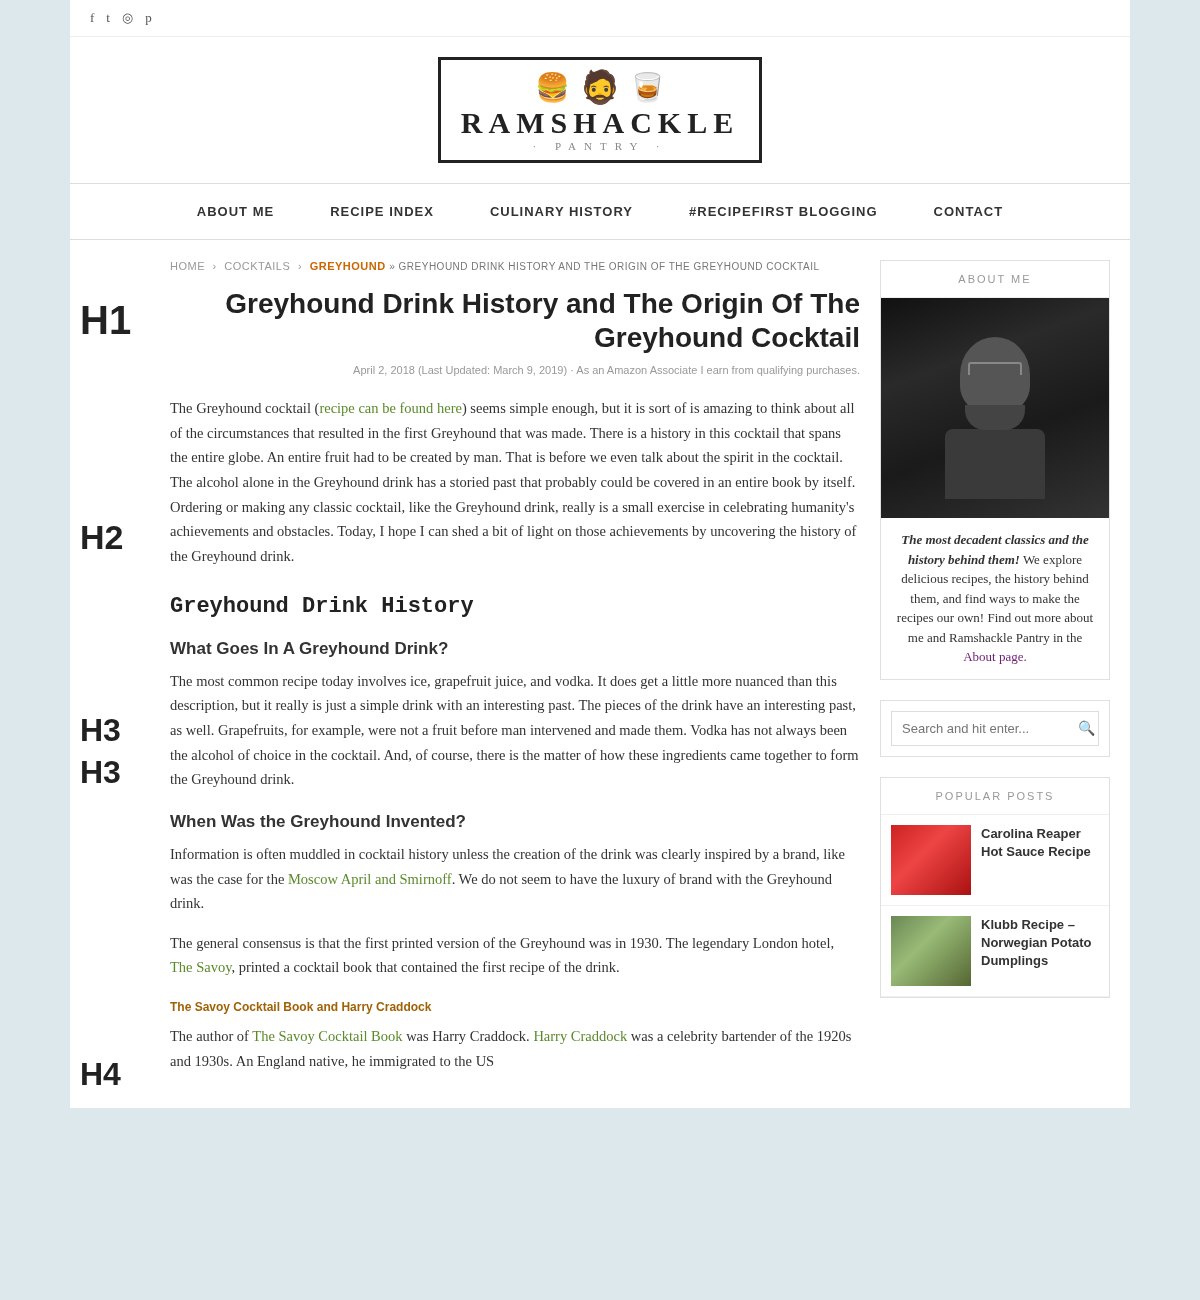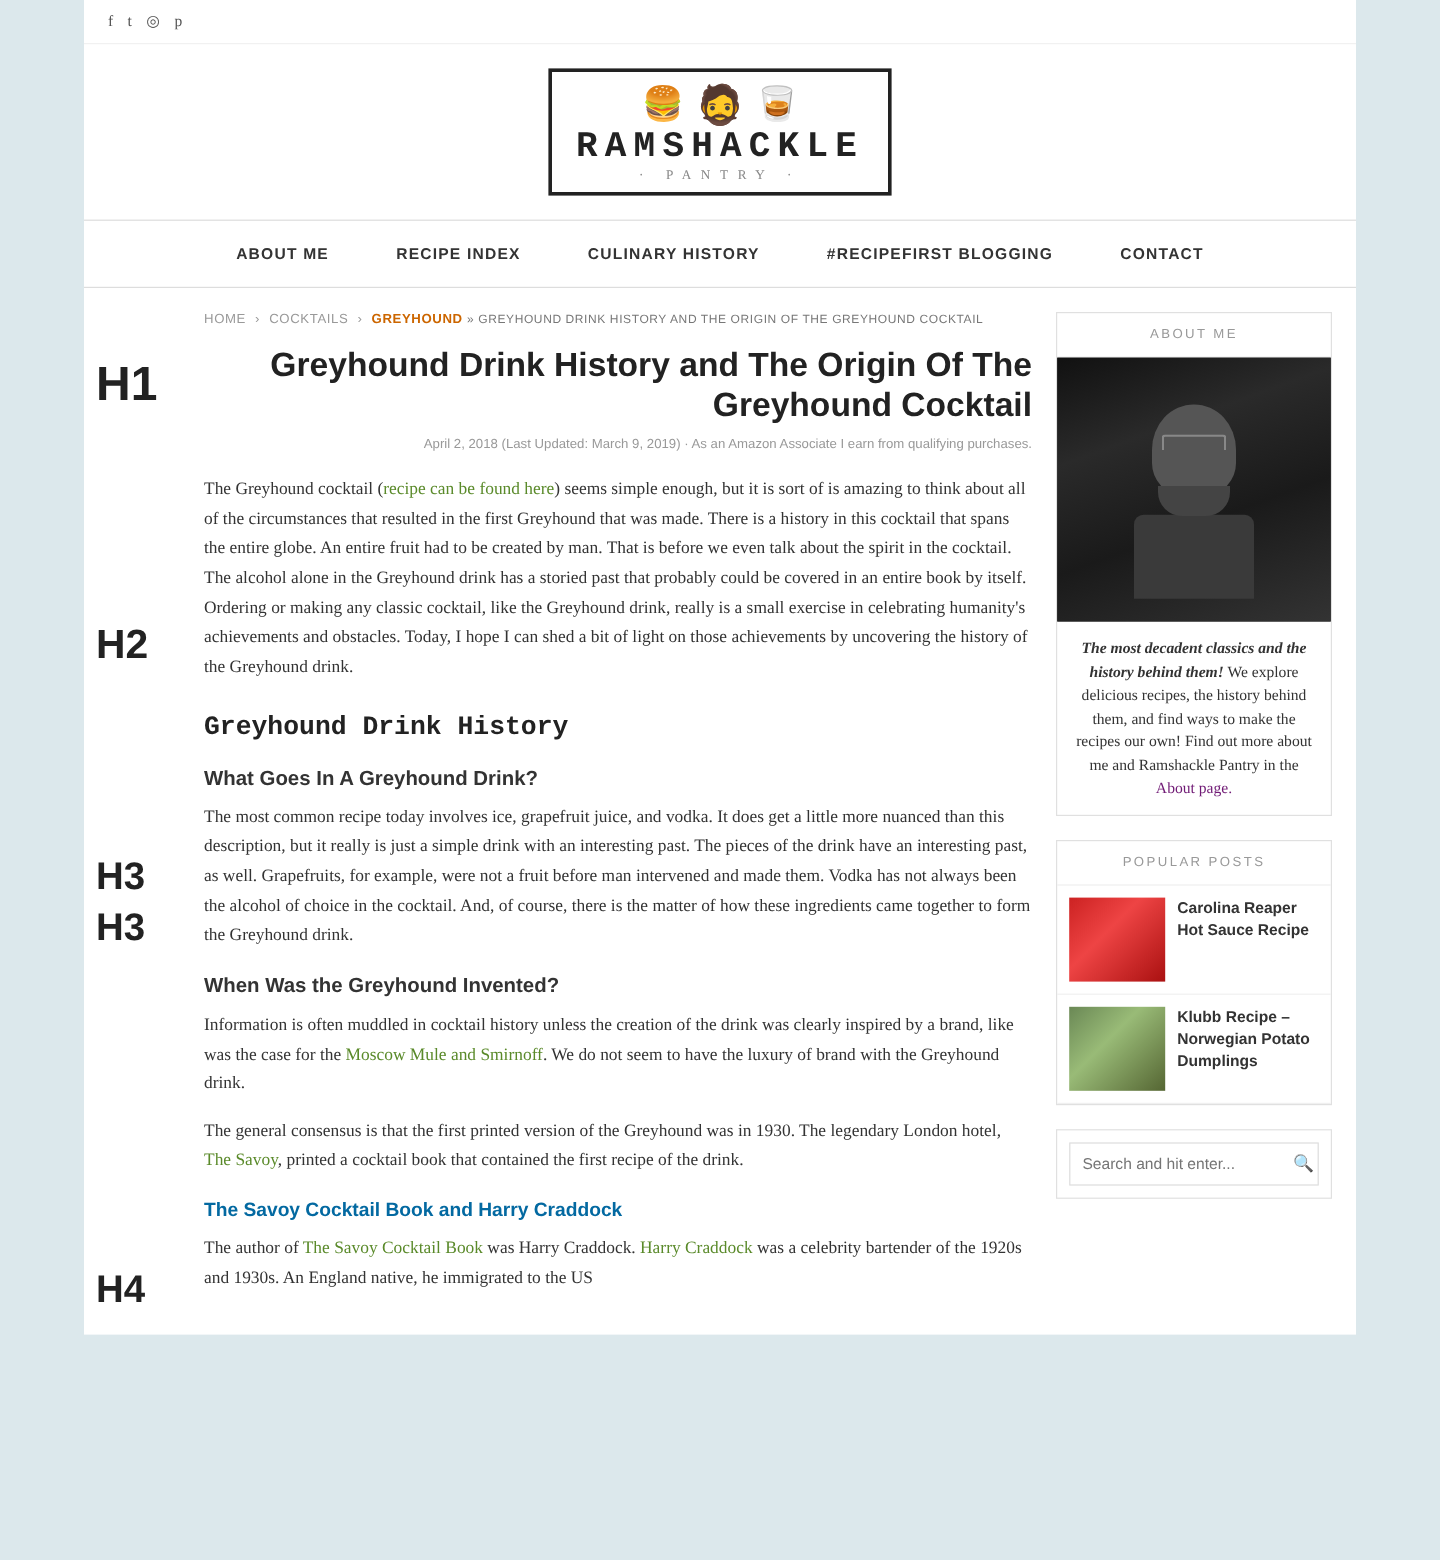--- a/index.html
+++ b/index.html
@@ -5,21 +5,21 @@
     * { margin: 0; padding: 0; box-sizing: border-box; }
     body { background: #dce8ec; font-family: Georgia, 'Times New Roman', serif; font-size: 15px; color: #333; }
 
     
     .top-bar { background: #fff; padding: 10px 20px; display: flex; align-items: center; justify-content: space-between; border-bottom: 1px solid #eee; }
     .social-icons { display: flex; gap: 12px; }
     .social-icon { font-size: 13px; color: #555; text-decoration: none; cursor: pointer; }
 
     
     .logo-area { display: flex; justify-content: center; padding: 20px; background: #fff; }
-    .logo-title { font-family: Liberation Mono, monospace; font-size: 30px; letter-spacing: 6px; font-weight: 900; color: #222; }
+    .logo-title { font-family: Liberation Serif, serif; font-size: 30px; letter-spacing: 6px; font-weight: 900; color: #222; }
     .logo-subtitle { font-size: 11px; letter-spacing: 8px; color: #888; }
     .logo-wrapper { display: flex; flex-direction: column; align-items: center; border: 3px solid #222; padding: 8px 20px; position: relative; }
     .logo-images { display: flex; gap: 10px; align-items: center; font-size: 28px; }
 
     
     .main-nav { background: #fff; border-top: 1px solid #ddd; border-bottom: 1px solid #ddd; display: flex; justify-content: center; gap: 0; }
     .nav-item { padding: 20px 28px; font-family: Arial, sans-serif; font-size: 13px; letter-spacing: 1px; font-weight: 600; color: #333; text-decoration: none; cursor: pointer; text-transform: uppercase; }
 
     
     .main-content { flex: 1; min-width: 0; }
@@ -32,21 +32,21 @@
 
     
     .article-title { font-family: 'Arial Black', Arial, sans-serif; font-size: 28px; font-weight: 900; color: #222; line-height: 1.2; margin-bottom: 10px; text-align: right; }
     .article-date { font-family: Arial, sans-serif; font-size: 11px; color: #999; text-align: right; margin-bottom: 20px; }
 
     .article-body p { line-height: 1.7; margin-bottom: 15px; font-size: 14.5px; color: #333; }
     .article-body a { color: #5a8a2a; text-decoration: none; }
 
     .h2-heading { font-family: 'Courier New', Courier, monospace; font-size: 22px; font-weight: bold; color: #222; margin: 25px 0 10px; }
     .h3-heading { font-family: Arial, sans-serif; font-size: 17px; font-weight: 700; color: #333; margin: 20px 0 10px; }
-    .h4-heading { font-family: Arial, sans-serif; font-size: 16px; font-weight: 700; color: #0369a1; margin: 20px 0 10px; }
+    .h4-heading { font-family: Arial, sans-serif; font-size: 12px; font-weight: 700; color: #a16207; margin: 20px 0 10px; }
 
     
     .sidebar { width: 230px; flex-shrink: 0; }
 
     .sidebar-section { background: #fff; border: 1px solid #e0e0e0; margin-bottom: 20px; padding: 0; }
     .sidebar-section-title { text-align: center; font-family: Arial, sans-serif; font-size: 11px; letter-spacing: 2px; color: #999; padding: 12px; border-bottom: 1px solid #eee; text-transform: uppercase; }
 
     .about-image { width: 100%; height: 220px; background: #1a1a1a; display: flex; align-items: center; justify-content: center; overflow: hidden; }
 
     .about-text { padding: 12px; font-size: 13px; text-align: center; line-height: 1.5; }
@@ -137,21 +137,21 @@
           </p>
 
           <h2 class="h2-heading">Greyhound Drink History</h2>
           <h3 class="h3-heading">What Goes In A Greyhound Drink?</h3>
 
           <p>The most common recipe today involves ice, grapefruit juice, and vodka. It does get a little more nuanced than this description, but it really is just a simple drink with an interesting past. The pieces of the drink have an interesting past, as well. Grapefruits, for example, were not a fruit before man intervened and made them. Vodka has not always been the alcohol of choice in the cocktail. And, of course, there is the matter of how these ingredients came together to form the Greyhound drink.</p>
 
           <h3 class="h3-heading">When Was the Greyhound Invented?</h3>
 
           <p>
-            Information is often muddled in cocktail history unless the creation of the drink was clearly inspired by a brand, like was the case for the <a>Moscow Mule and Smirnoff</a>. We do not seem to have the luxury of brand with the Greyhound drink.
+            Information is often muddled in cocktail history unless the creation of the drink was clearly inspired by a brand, like was the case for the <a>Moscow April and Smirnoff</a>. We do not seem to have the luxury of brand with the Greyhound drink.
           </p>
 
           <p>
             The general consensus is that the first printed version of the Greyhound was in 1930. The legendary London hotel, <a>The Savoy</a>, printed a cocktail book that contained the first recipe of the drink.
           </p>
 
           <h4 class="h4-heading">The Savoy Cocktail Book and Harry Craddock</h4>
 
           <p>
             The author of <a>The Savoy Cocktail Book</a> was Harry Craddock. <a>Harry Craddock</a> was a celebrity bartender of the 1920s and 1930s. An England native, he immigrated to the US
@@ -183,37 +183,37 @@
             </div>
           </div>
           <div class="about-text">
             <strong>The most decadent classics and the history behind them!</strong>
             <span> We explore delicious recipes, the history behind them, and find ways to make the recipes our own! Find out more about me and Ramshackle Pantry in the </span>
             <a>About page.</a>
           </div>
         </div>
 
         <div class="sidebar-section">
+          <div class="search-box">
+            <input class="search-input" type="text" placeholder="Search and hit enter..." style="">
+            <span class="search-icon-char">🔍</span>
+          </div>
+        </div>
+
+        <div class="sidebar-section">
           <div class="popular-posts-title">POPULAR POSTS</div>
 
           <div class="popular-post-item">
             <div class="popular-post-thumb red" style="background: linear-gradient(135deg, #cc2222 0%, #ee4444 40%, #aa1111 100%);"></div>
             <div class="popular-post-title">Carolina Reaper Hot Sauce Recipe</div>
           </div>
 
           <div class="popular-post-item">
             <div class="popular-post-thumb green" style="background: linear-gradient(135deg, #6a8855 0%, #99bb77 40%, #556633 100%);"></div>
             <div class="popular-post-title">Klubb Recipe – Norwegian Potato Dumplings</div>
           </div>
         </div>
 
-        <div class="sidebar-section">
-          <div class="search-box">
-            <input class="search-input" type="text" placeholder="Search and hit enter..." style="">
-            <span class="search-icon-char">🔍</span>
-          </div>
-        </div>
-
       </div>
     </div>
 
   </div>
 </div>
 
 </body></html>

